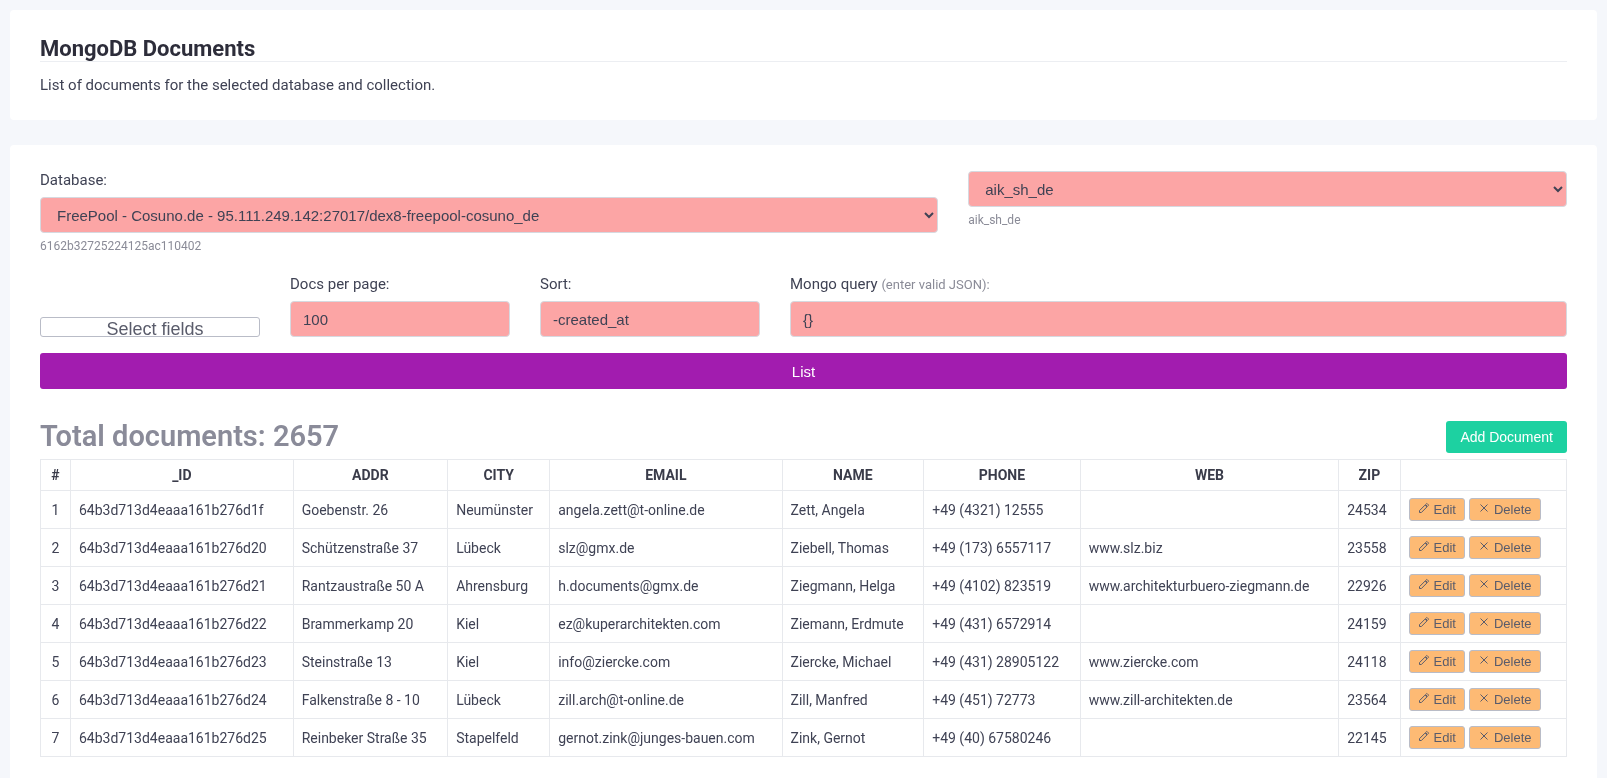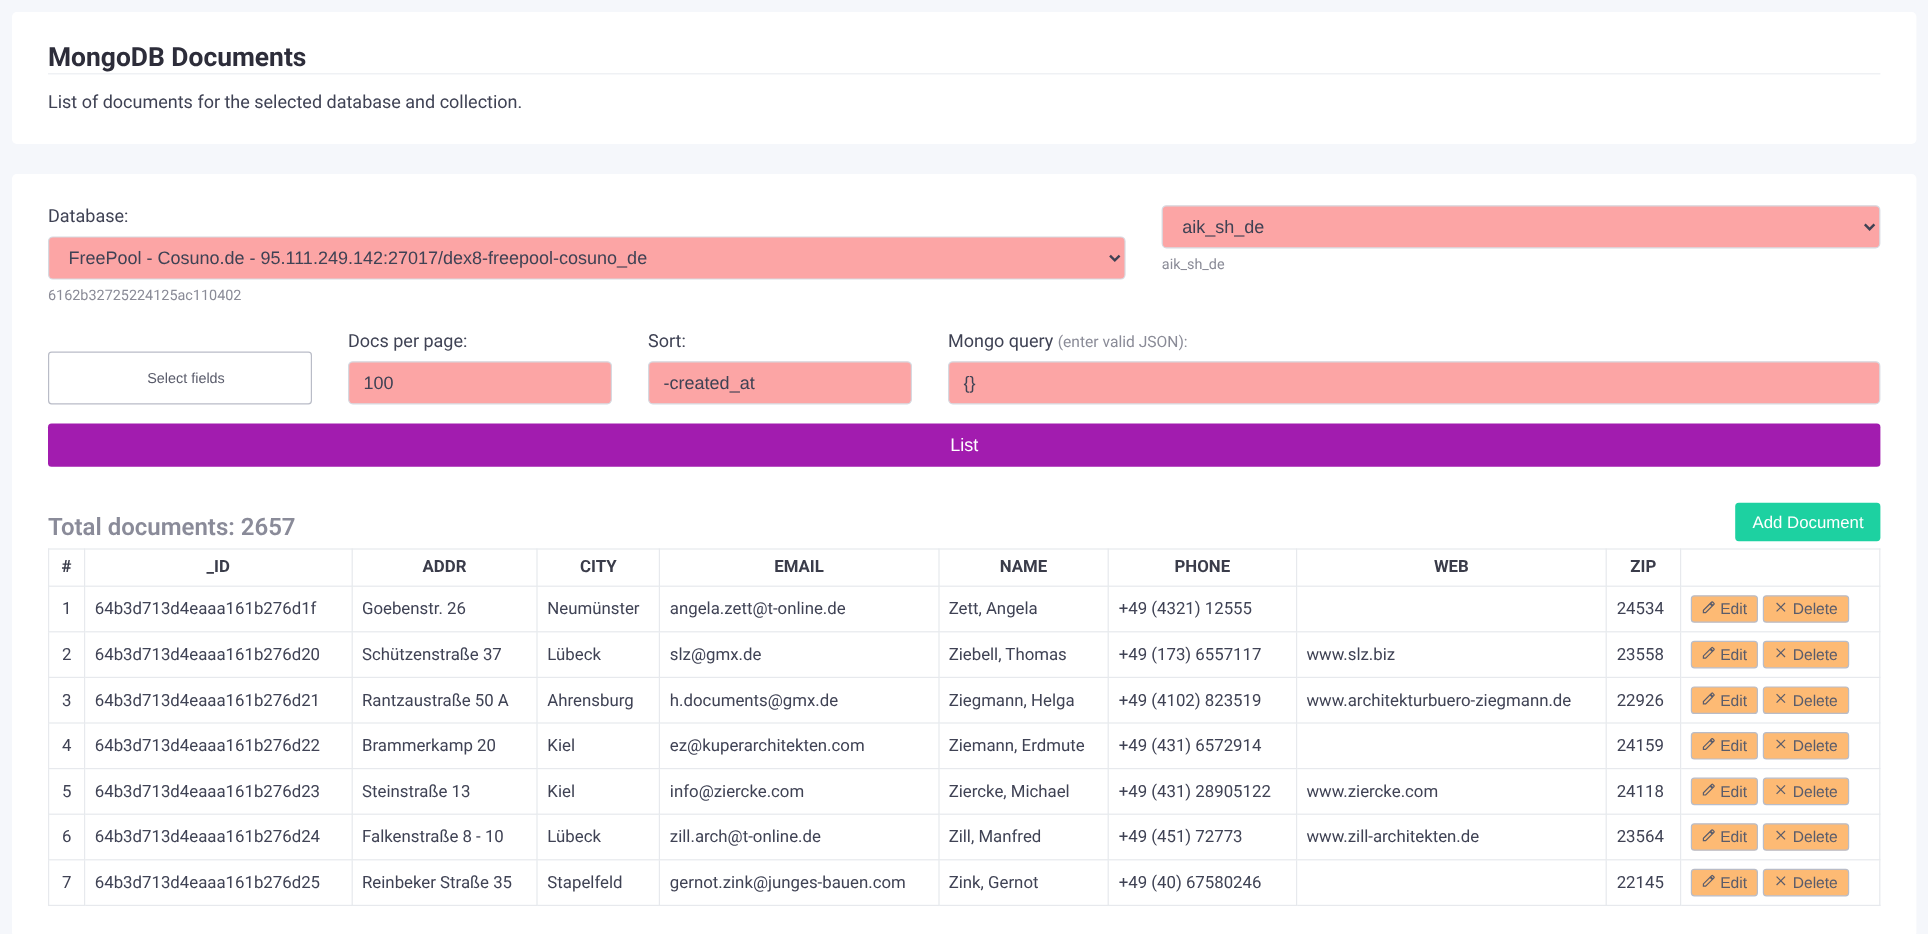--- a/index.html
+++ b/index.html
@@ -60,27 +60,27 @@
     gap: 30px;
     margin-top: 22px;
     margin-bottom: 16px;
   }
   .col-selectfields { width: 220px; display:flex; align-items:flex-end; }
   .col-perpage { width: 220px; }
   .col-sort { width: 220px; }
   .col-query { flex: 1; }
   .btn-outline {
     width: 100%;
-    height: 44px;
+    height: 20px;
     border: 1px solid #b9bcc7;
     background: #fff;
     color: #5a5c6b;
     border-radius: 3px;
     cursor: pointer;
-    font-size: 12px;
+    font-size: 18px;
     padding-left: 16px;
   }
   .muted-inline { font-size: 13px; color: #8a8b97; }
   .btn-list {
     width: 100%;
     height: 36px;
     background: #a21caf;
     color: #fff;
     border: none;
     border-radius: 3px;
@@ -88,21 +88,21 @@
     cursor: pointer;
     margin-bottom: 30px;
   }
   .totals-row {
     display: flex;
     justify-content: space-between;
     align-items: flex-end;
     margin-bottom: 6px;
   }
   .total-docs {
-    font-size: 20px;
+    font-size: 29px;
     font-weight: 600;
     color: #8a8b99;
     margin: 0;
     text-align: right;
   }
   .btn-add {
     background: #1dd1a1;
     color: #fff;
     border: none;
     border-radius: 3px;

